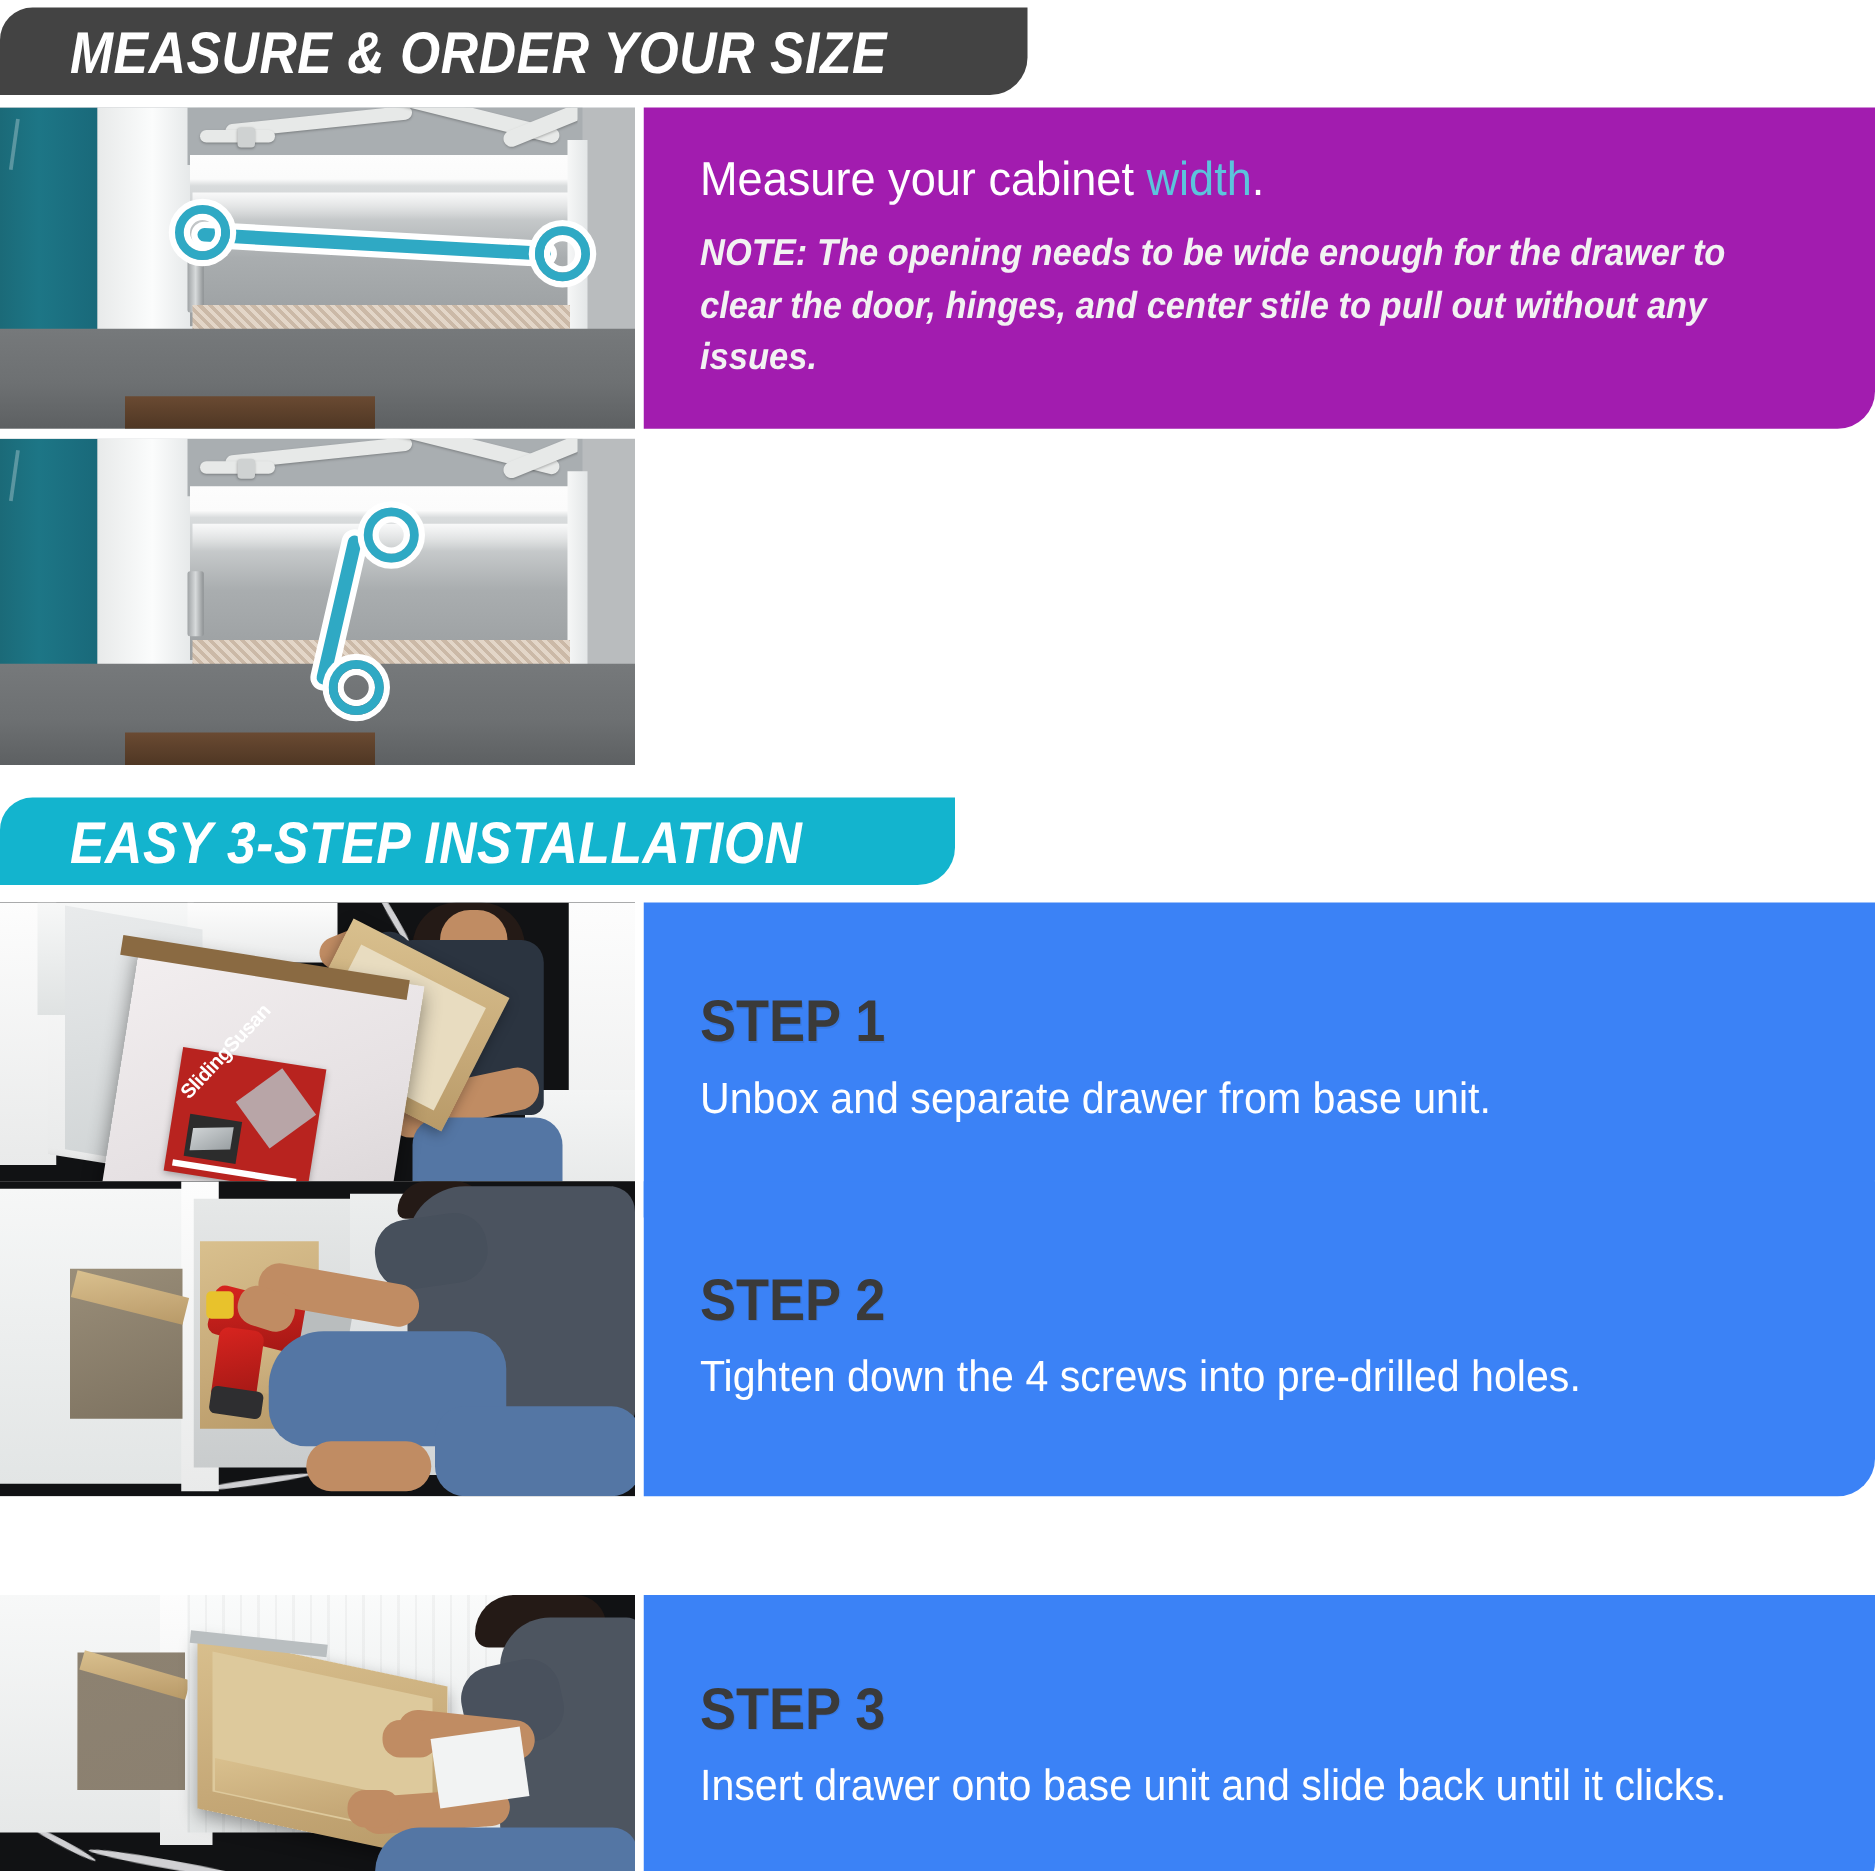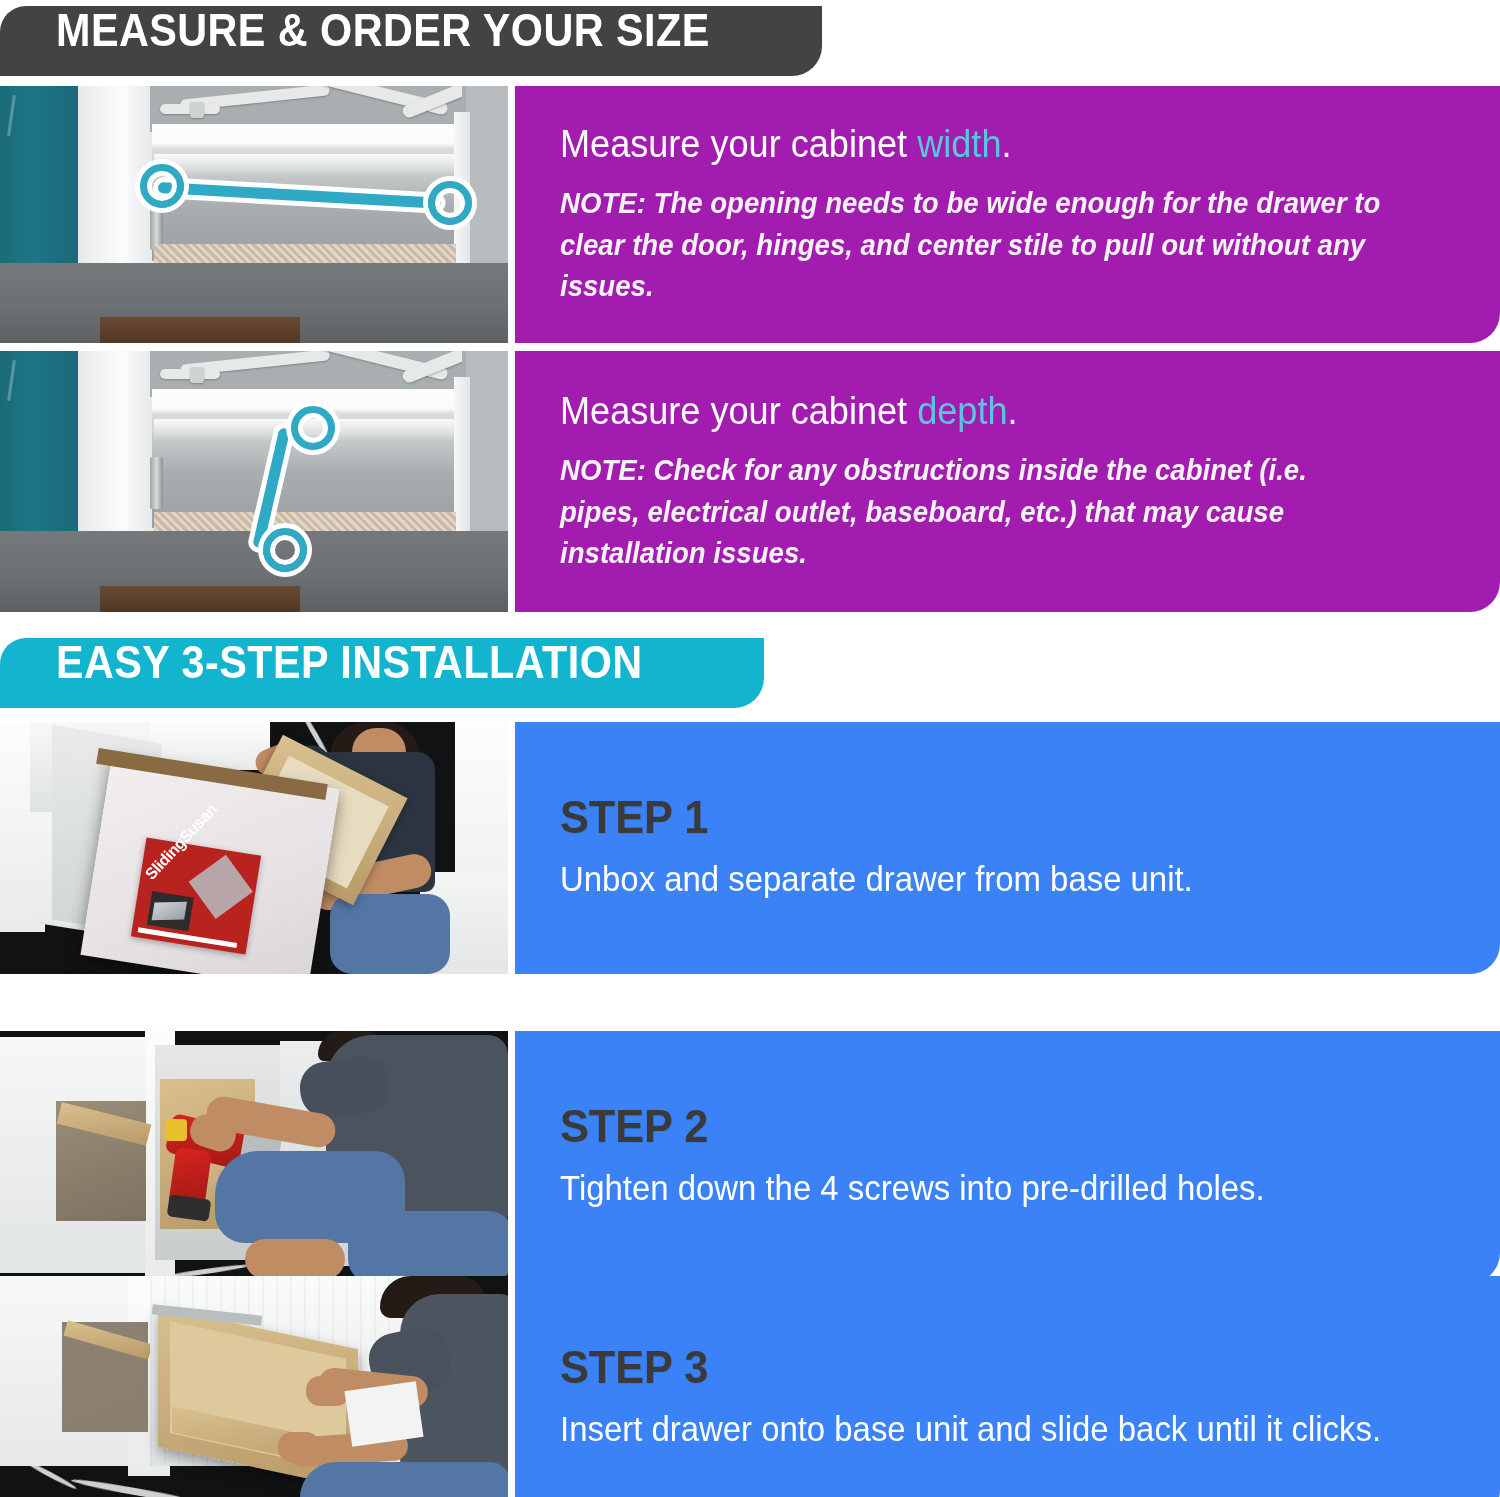--- a/index.html
+++ b/index.html
@@ -7,25 +7,26 @@
     width:1500px;height:1497px;
     background:#ffffff;
     font-family:"Liberation Sans", sans-serif;
     overflow:hidden;
     position:relative;
   }
 
   
   .banner{
     position:absolute;
-    display:flex;align-items:flex-start;
+    display:flex;align-items:center;
     box-sizing:border-box;
     color:#ffffff;
     font-weight:bold;
     letter-spacing:0.5px;
+    font-style:italic;
   }
   .banner-title{
     font-size:47px;
     font-weight:bold;
     line-height:1;
     transform:scaleX(0.88);
     transform-origin:left center;
     white-space:nowrap;
   }
   #banner-measure{
@@ -203,26 +204,20 @@
       <div class="baseboard"></div>
       <div class="floor"></div>
       <div class="wood"></div>
 
       <div class="mline" style="left:285px;top:72px;width:122px;height:11px;transform:rotate(103deg);transform-origin:left center;"></div>
       <div class="mdot" style="left:291px;top:55px;"></div>
       <div class="mdot" style="left:263px;top:177px;"></div>
     </div>
   </div>
 
-  <div class="panel panel-dark rb">
-    <div class="measure-head">
-      <span>Measure your cabinet </span><span class="hl">depth</span><span>.</span>
-    </div>
-    <div class="measure-note">NOTE: Check for any obstructions inside the cabinet (i.e. pipes, electrical outlet, baseboard, etc.) that may cause installation issues.</div>
-  </div>
 </div>
 
 <div class="banner" id="banner-install">
   <span class="banner-title">EASY 3-STEP INSTALLATION</span>
 </div>
 
 <div class="row" id="row-step1" style="top:722px;height:252px;">
   <div class="photo">
     <div class="scene">
       <div class="marble"></div>
@@ -264,21 +259,21 @@
       </div>
     </div>
   </div>
 
   <div class="panel panel-teal rb">
     <div class="step-label">STEP 1</div>
     <div class="step-text">Unbox and separate drawer from base unit.</div>
   </div>
 </div>
 
-<div class="row" id="row-step2" style="top:1031px;height:252px;">
+<div class="row" id="row-step2" style="top:945px;height:252px;">
   <div class="photo">
     <div class="scene">
       <div class="marble"></div>
       <div class="vein" style="left:470px;top:30px;width:60px;height:5px;transform:rotate(70deg);"></div>
       <div class="vein" style="left:440px;top:180px;width:80px;height:6px;transform:rotate(40deg);"></div>
       <div class="vein" style="left:160px;top:238px;width:90px;height:5px;transform:rotate(-8deg);"></div>
 
       <div class="cabwhite" style="left:0;top:6px;width:160px;height:236px;background:linear-gradient(180deg,#f6f7f7,#e2e5e5);"></div>
       <div class="cabwhite" style="left:145px;top:0;width:30px;height:248px;"></div>
       <div style="position:absolute;left:56px;top:70px;width:90px;height:120px;background:linear-gradient(160deg,#9a8e79,#7d7260);"></div>

